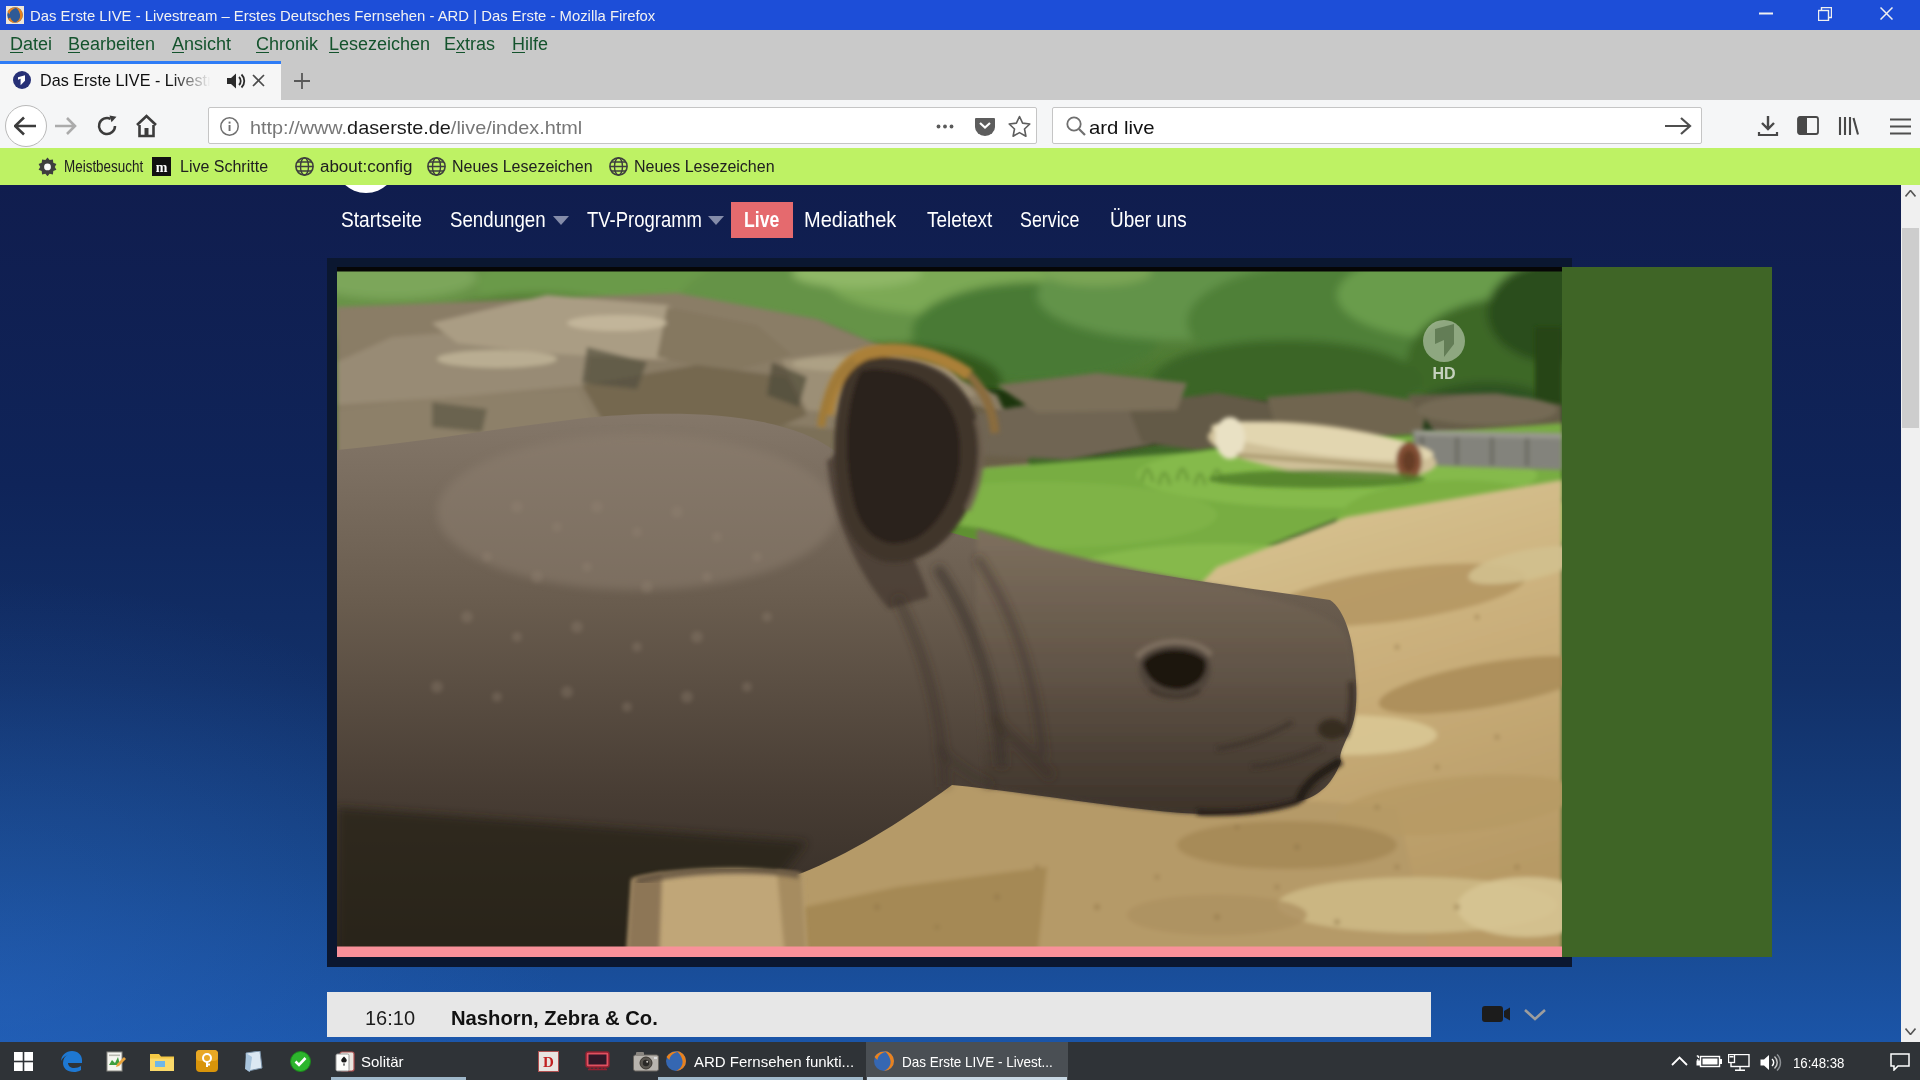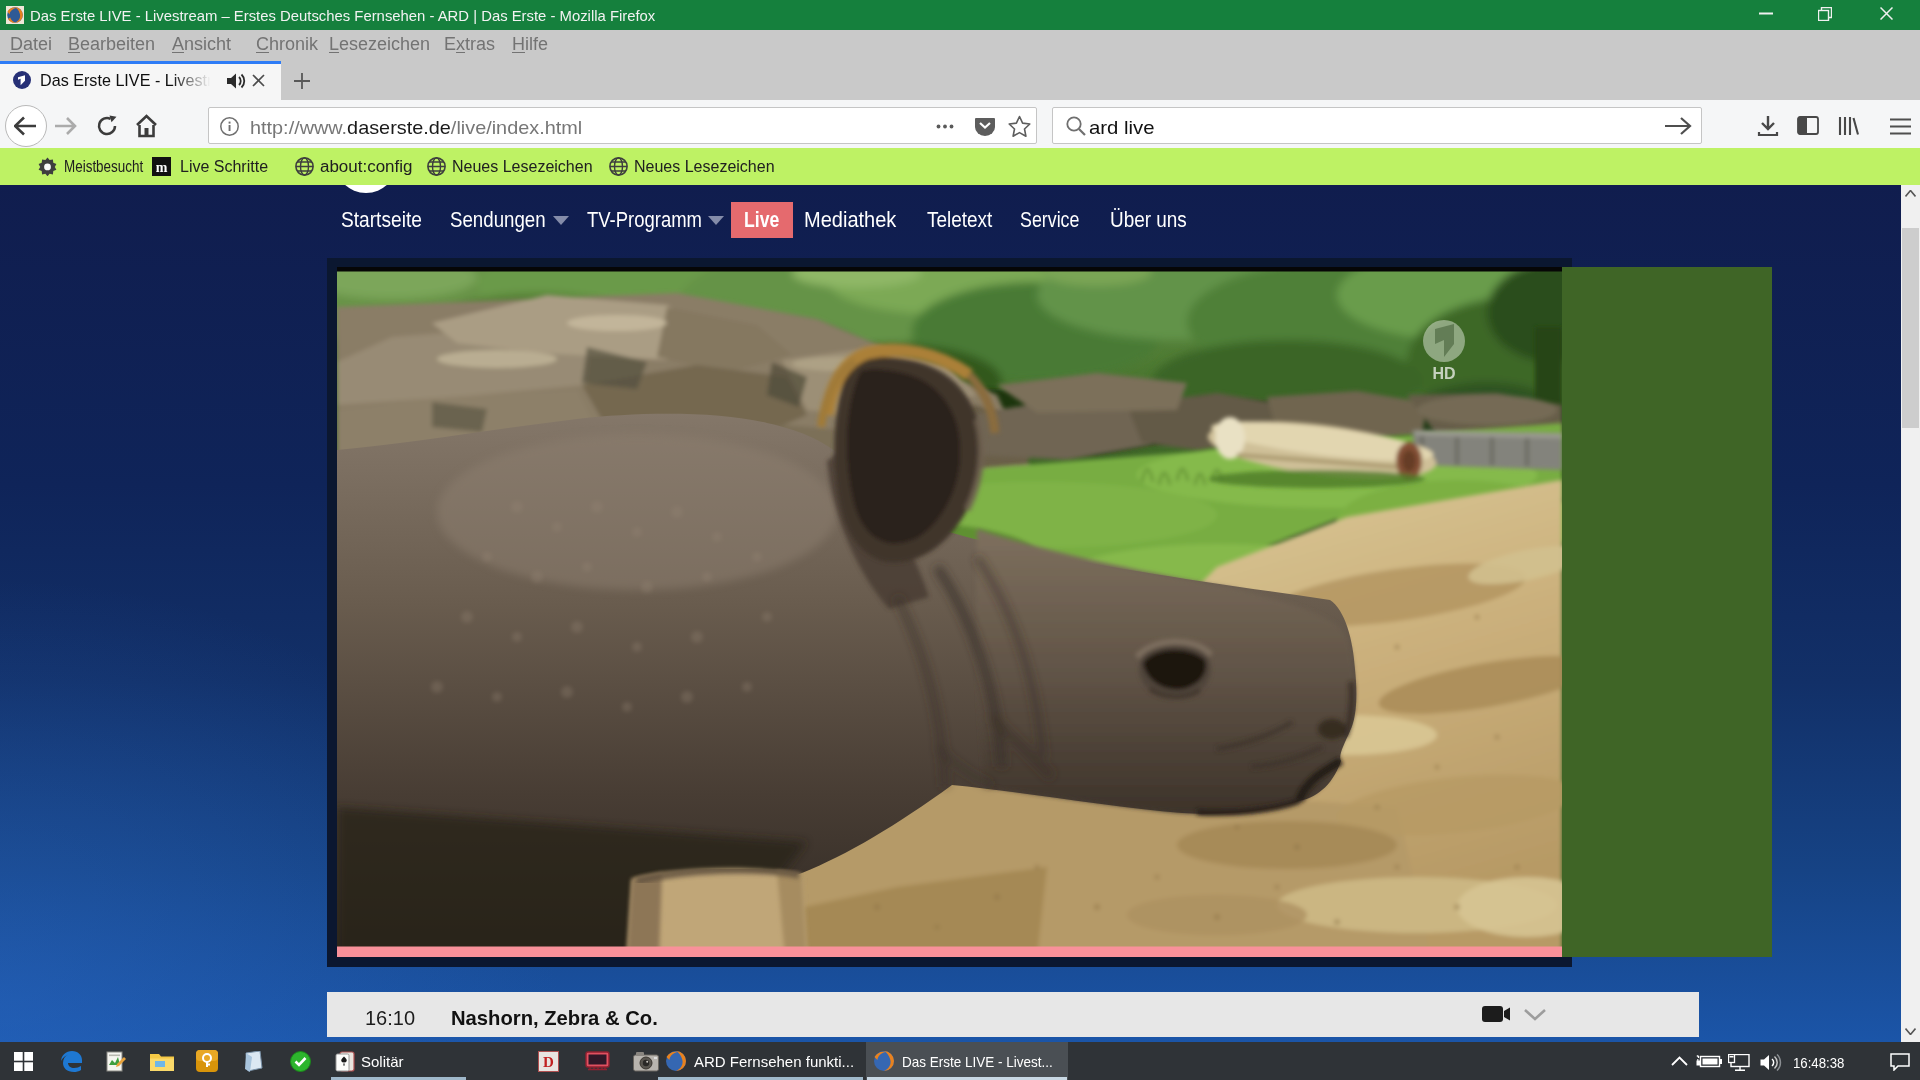--- a/index.html
+++ b/index.html
@@ -1,26 +1,26 @@
 <!DOCTYPE html>
 <html><head>
 <meta charset="utf-8">
 <style>
   * { margin:0; padding:0; box-sizing:border-box; }
   html,body { width:1920px; height:1080px; overflow:hidden; background:#fff;
     font-family:"Liberation Sans", sans-serif; }
   .ab { position:absolute; }
   svg { display:block; }
   
-  #titlebar { left:0; top:0; width:1920px; height:30px; background:#15803d; }
+  #titlebar { left:0; top:0; width:1920px; height:30px; background:#1d4ed8; }
   #title-txt { left:30px; top:7px; color:#f2f2f2; font-size:15px; white-space:nowrap;
     transform:scaleX(.99); transform-origin:left top; }
   
   #menubar { left:0; top:30px; width:1920px; height:31px; background:#c9c9c9; }
-  .menuitem { top:34px; font-size:18px; color:#737373; white-space:nowrap; }
+  .menuitem { top:34px; font-size:18px; color:#14532d; white-space:nowrap; }
   .menuitem u { text-decoration-thickness:1px; text-underline-offset:2px; }
   
   #tabbar { left:0; top:61px; width:1920px; height:39px; background:#c9c9c9; }
   #tab { left:0; top:0; width:281px; height:39px; background:#f6f6f6; border-top:3px solid #2e7cf6; }
   #tabtitle { left:40px; top:10px; width:185px; font-size:17px; color:#0f0f0f; white-space:nowrap;
     overflow:hidden; transform:scaleX(.95); transform-origin:left top;
     -webkit-mask-image:linear-gradient(to right,#000 75%,transparent 97%);
     mask-image:linear-gradient(to right,#000 75%,transparent 97%); }
   
   #navbar { left:0; top:100px; width:1920px; height:48px; background:#f5f6f7; }
@@ -47,21 +47,21 @@
     transform:scaleX(.78); transform-origin:left top; }
   .navtri { top:31px; width:0; height:0; border-left:8px solid transparent; border-right:8px solid transparent;
     border-top:9px solid #848ca9; }
   #livebox { left:731px; top:17px; width:62px; height:36px; background:#e56a6e; }
   #livetext { left:744px; top:22px; color:#fff; font-size:22px; font-weight:bold;
     transform:scaleX(.80); transform-origin:left top; }
   
   #vframe { left:327px; top:73px; width:1245px; height:709px; background:#0b1730; }
   #vcontent { left:337px; top:82px; width:1435px; height:690px; background:#3f6526; overflow:hidden; }
   
-  #infobar { left:327px; top:807px; width:1372px; height:45px; background:#e7e7e7; }
+  #infobar { left:327px; top:807px; width:1104px; height:45px; background:#e7e7e7; }
   #infotime { left:38px; top:15px; font-size:20px; color:#1c1c1c; }
   #infotitle { left:124px; top:14px; font-size:21px; font-weight:bold; color:#111; white-space:nowrap;
     transform:scaleX(.963); transform-origin:left top; }
   
   #scroll { left:1901px; top:0; width:19px; height:857px; background:#f0f0f0; }
   #thumb { left:1px; top:43px; width:17px; height:200px; background:#cdcdcd; }
   
   #taskbar { left:0; top:1042px; width:1920px; height:38px; background:#2f3337; }
   .tbtn { top:0; height:38px; }
   .tbtn-active { background:#4a4f54; }

